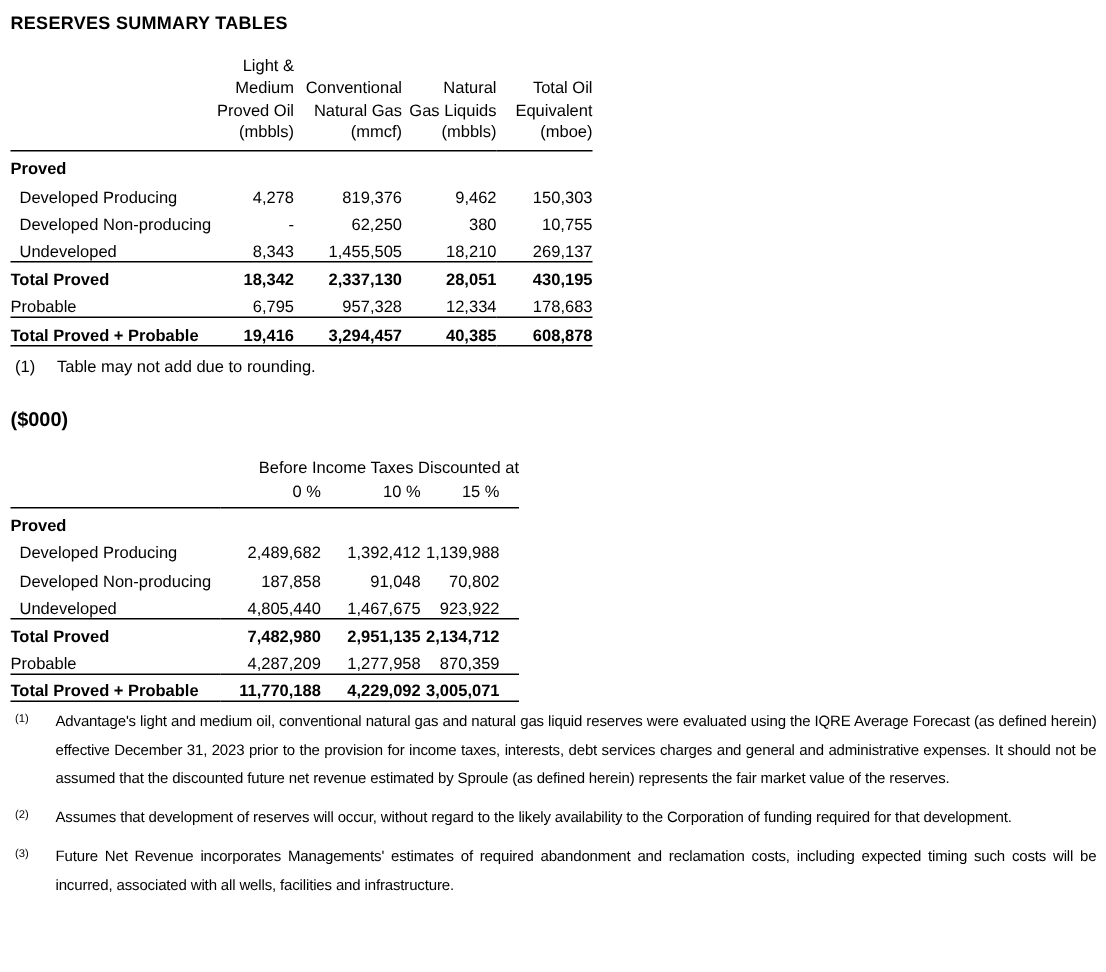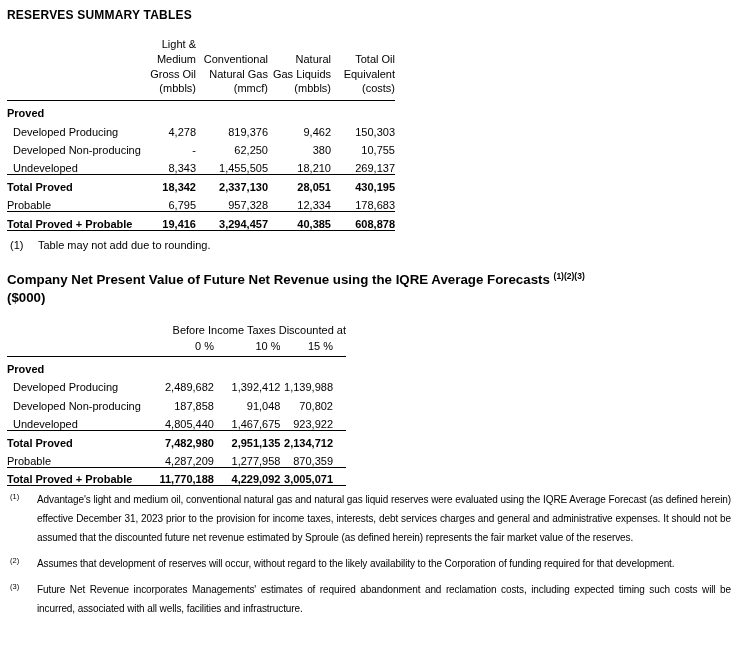--- a/index.html
+++ b/index.html
@@ -111,37 +111,37 @@
         <col style="width:72px">
         <col style="width:63px">
         <col style="width:64px">
     </colgroup>
     <thead>
       <tr class="header-rule">
         <th class="label"></th>
       <th class="colhead">
             <div>Light &amp;</div>
             <div>Medium</div>
-            <div>Gross Oil</div>
+            <div>Proved Oil</div>
             <div>(mbbls)</div>
           </th>
           <th class="colhead">
             <div>Conventional</div>
             <div>Natural Gas</div>
             <div>(mmcf)</div>
           </th>
           <th class="colhead">
             <div>Natural</div>
             <div>Gas Liquids</div>
             <div>(mbbls)</div>
           </th>
           <th class="colhead">
             <div>Total Oil</div>
             <div>Equivalent</div>
-            <div>(costs)</div>
+            <div>(mboe)</div>
           </th>
         </tr>
     </thead>
     <tbody id="t1-body">
         <tr class="bold">
           <td class="label">Proved</td>
           <td class="num"></td>
           <td class="num"></td>
           <td class="num"></td>
           <td class="num"></td>
@@ -190,21 +190,20 @@
         </tr>
       </tbody>
   </table>
 
   <div class="table-footnote">
     <span class="fn-inline-marker">(1)</span>
     <span>Table may not add due to rounding.</span>
   </div>
 
   <h2 class="section-heading heading-2">
-    <div><span>Company Net Present Value of Future Net Revenue using the IQRE Average Forecasts</span> <sup>(1)(2)(3)</sup></div>
     <div>($000)</div>
   </h2>
 
   <table class="t2">
     <colgroup>
       <col style="width:135px">
         <col style="width:64px">
         <col style="width:64px">
         <col style="width:63px">
     </colgroup>

